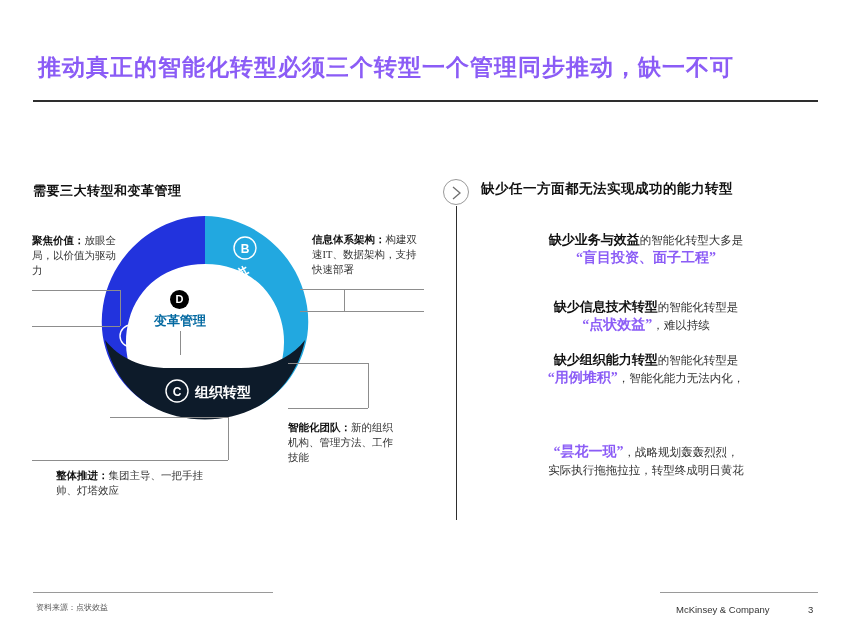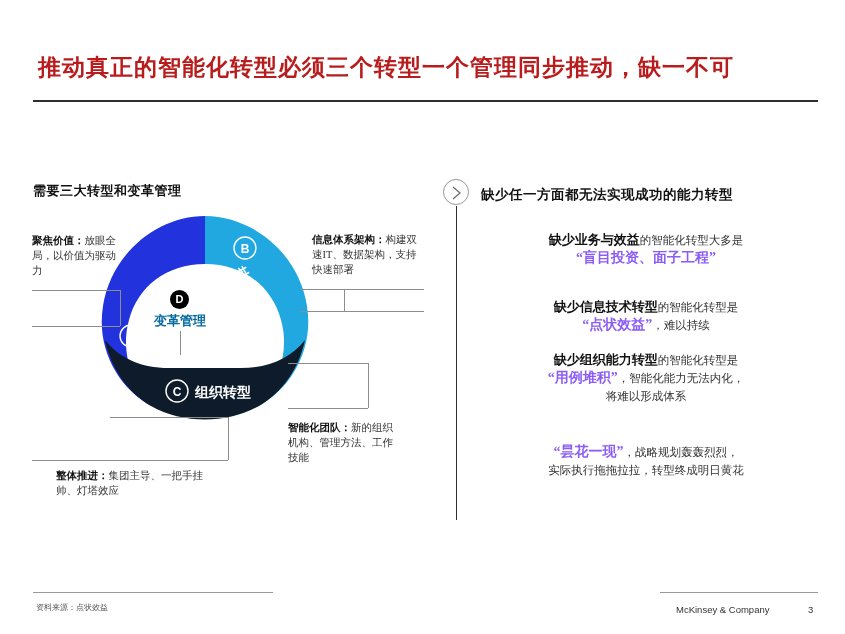--- a/index.html
+++ b/index.html
@@ -10,21 +10,21 @@
     color:#1a1a1a;
     position:relative;
     overflow:hidden;
   }
   .slide{position:absolute;inset:0;}
 
   
   .title{
     position:absolute;left:38px;top:52px;width:780px;
     font-size:23px;font-weight:700;letter-spacing:1px;
-    color:#b91c1c;white-space:nowrap;
+    color:#8b5cf6;white-space:nowrap;
   }
   .title-rule{
     position:absolute;left:33px;top:100px;width:785px;height:2px;
     background:#2e2e2e;
   }
 
   
   .left-head{
     position:absolute;left:33px;top:182px;
     font-size:13px;font-weight:700;color:#111;letter-spacing:.5px;
@@ -64,21 +64,21 @@
     box-sizing:border-box;
   }
   .chev svg{position:absolute;left:7px;top:6px;}
   .divider{
     position:absolute;left:456px;top:206px;width:1px;height:314px;
     background:#2e2e2e;
   }
 
   
   .right-head{
-    position:absolute;left:481px;top:186px;
+    position:absolute;left:481px;top:180px;
     font-size:13.5px;font-weight:700;color:#111;letter-spacing:.5px;
   }
   .rblock{position:absolute;width:340px;left:476px;text-align:center;
           font-size:11.5px;line-height:18px;color:#333;}
   .rblock .lead{font-weight:700;color:#111;font-size:13px;}
   .rblock .quote{font-weight:700;color:#8b5cf6;font-size:14px;}
   .rb1{top:231px;}
   .rb2{top:298px;}
   .rb3{top:351px;}
   .rb4{top:443px;}
@@ -202,21 +202,20 @@
     </div>
   </div>
 
   <div class="rblock rb3">
     <div>
       <span class="lead">缺少组织能力转型</span><span>的智能化转型是</span>
     </div>
     <div>
       <span class="quote">“用例堆积”</span><span>，智能化能力无法内化，</span>
     </div>
-    <div>将难以形成体系</div>
   </div>
 
   <div class="rblock rb4">
     <div>
       <span class="quote">“昙花一现”</span><span>，战略规划轰轰烈烈，</span>
     </div>
     <div>实际执行拖拖拉拉，转型终成明日黄花</div>
   </div>
 
   <div class="foot-rule"></div>

